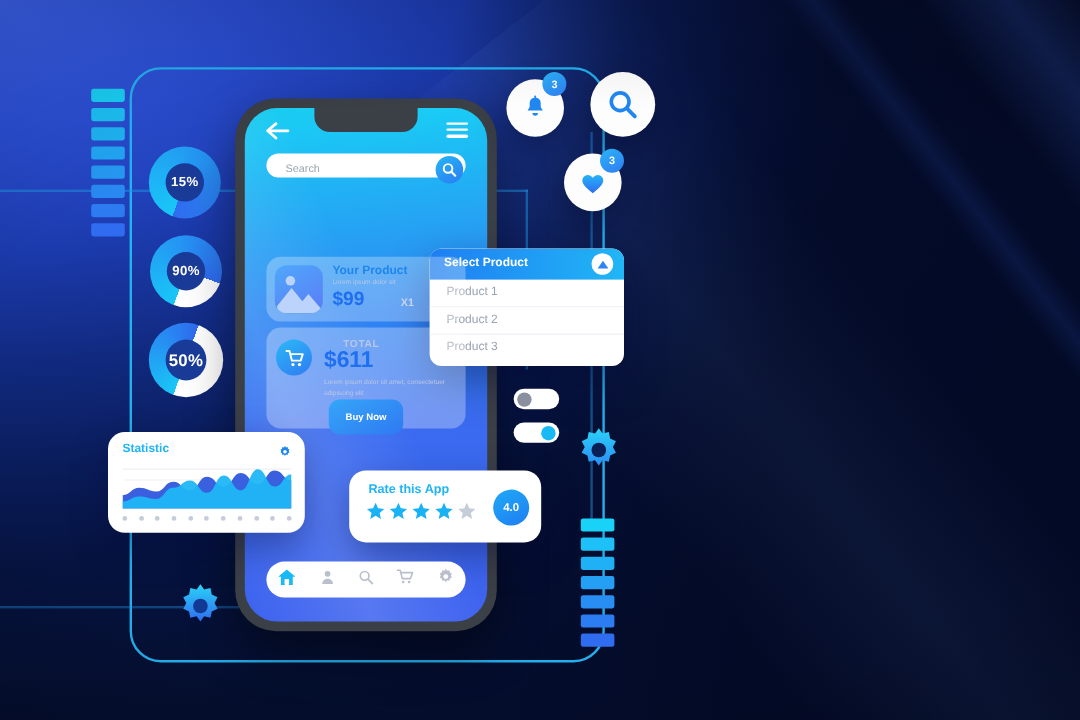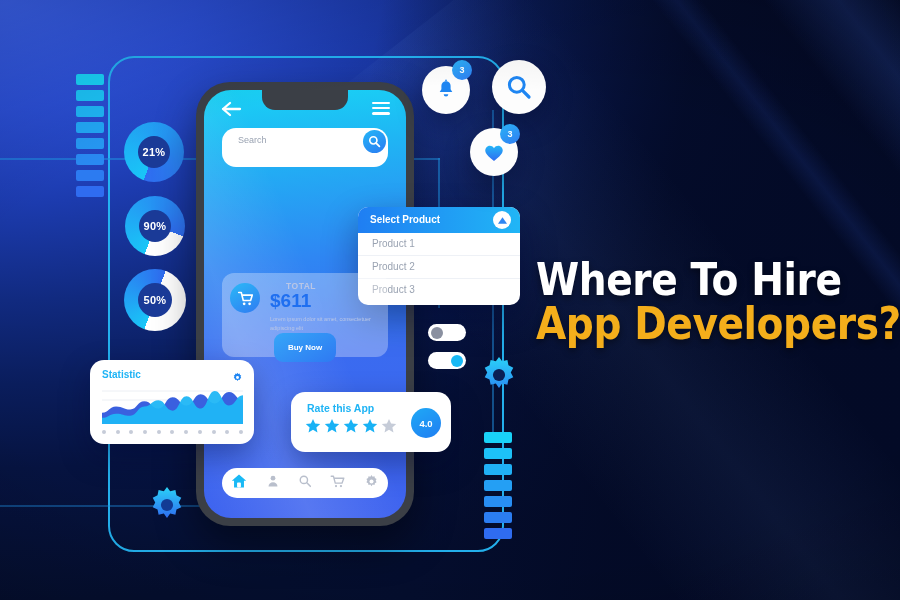--- a/index.html
+++ b/index.html
@@ -49,21 +49,21 @@
   .notch{position:absolute;left:50%;top:0;transform:translateX(-50%);width:86px;height:20px;
     background:#3b3f46;border-radius:0 0 13px 13px;z-index:6;}
   .screen-sheen{position:absolute;left:-30%;top:-10%;width:90%;height:130%;transform:rotate(-22deg);
     background:linear-gradient(90deg,rgba(255,255,255,0),rgba(255,255,255,.13),rgba(255,255,255,0));}
 
   .topbar{position:absolute;left:0;top:4px;width:100%;height:30px;z-index:5;}
   .back-arrow{position:absolute;left:16px;top:6px;width:22px;height:18px;}
   .hamburger{position:absolute;right:16px;top:8px;width:18px;display:flex;flex-direction:column;gap:3px;}
   .hamburger span{display:block;height:2.2px;background:#fff;border-radius:2px;}
 
-  .searchbar{position:absolute;left:18px;top:38px;width:166px;height:39px;background:#fff;border-radius:14px;z-index:5;}
+  .searchbar{position:absolute;left:18px;top:38px;width:166px;height:20px;background:#fff;border-radius:14px;z-index:5;}
   .searchbar .ph{position:absolute;left:16px;top:7px;font-size:9px;color:#9aa3b2;}
   .search-circle{position:absolute;right:2px;top:2px;width:23px;height:23px;border-radius:50%;
     background:linear-gradient(150deg,#24b6f7,#2b7bf2);display:flex;align-items:center;justify-content:center;}
 
   .profile-card{position:absolute;left:18px;top:80px;width:166px;height:34px;background:#fff;border-radius:17px;z-index:5;}
   .profile-av{position:absolute;left:4px;top:4px;width:26px;height:26px;border-radius:50%;
     background:linear-gradient(150deg,#2ec0f8,#2f74f1);}
   .profile-t{position:absolute;left:37px;top:6px;font-size:9.5px;font-weight:700;color:#1f86ef;}
   .profile-s{position:absolute;left:37px;top:18px;font-size:6px;color:#9aa3b2;}
   .chev{position:absolute;right:12px;top:11px;width:8px;height:8px;border-right:2.4px solid #2f7cf2;border-top:2.4px solid #2f7cf2;transform:rotate(45deg);}
@@ -173,29 +173,29 @@
       <div class="bar" style="background: rgb(29, 193, 247);"></div>
       <div class="bar" style="background: rgb(32, 176, 245);"></div>
       <div class="bar" style="background: rgb(36, 159, 244);"></div>
       <div class="bar" style="background: rgb(40, 142, 243);"></div>
       <div class="bar" style="background: rgb(43, 125, 241);"></div>
       <div class="bar" style="background: rgb(47, 108, 240);"></div>
     </div>
 
   <div class="ring" id="ring0" style="left: 124px; top: 122px; width: 60px; height: 60px; background: conic-gradient(from 200deg, rgb(25, 198, 247) 0deg, rgb(47, 108, 240) 360deg);">
       <div class="hole" style="left: 14px; top: 14px; width: 32px; height: 32px; background: rgb(26, 58, 151); z-index: 2;"></div>
-    <span class="lbl" style="font-size:11px;">21%</span>
+    <span class="lbl" style="font-size:11px;">15%</span>
   </div>
   <div class="ring" id="ring1" style="left: 125px; top: 196px; width: 60px; height: 60px; background: conic-gradient(from 200deg, rgb(25, 198, 247) 0deg, rgb(47, 108, 240) 270deg, rgb(255, 255, 255) 270deg, rgb(255, 255, 255) 360deg);">
       <div class="hole" style="left: 14px; top: 14px; width: 32px; height: 32px; background: rgb(26, 58, 151); z-index: 2;"></div>
     <span class="lbl" style="font-size:11px;">90%</span>
   </div>
   <div class="ring" id="ring2" style="left: 124px; top: 269px; width: 62px; height: 62px; background: conic-gradient(from 200deg, rgb(25, 198, 247) 0deg, rgb(47, 108, 240) 180deg, rgb(255, 255, 255) 180deg, rgb(255, 255, 255) 360deg);">
       <div class="hole" style="left: 14px; top: 14px; width: 34px; height: 34px; background: rgb(26, 58, 151); z-index: 2;"></div>
-    <span class="lbl" style="font-size:11px;">50%</span>
+    <span class="lbl" style="font-size:14px;">50%</span>
   </div>
 
   <div class="phone">
     <div class="phone-inner">
       <div class="screen-sheen"></div>
       <div class="notch"></div>
 
       <div class="topbar">
         <div class="back-arrow">
           <svg width="22" height="18" viewBox="0 0 22 18">
@@ -213,20 +213,32 @@
         <div class="ph">Search</div>
         <div class="search-circle">
           <svg width="13" height="13" viewBox="0 0 16 16">
               <circle cx="6.6" cy="6.6" r="4.4" fill="none" stroke="#fff" stroke-width="2"></circle>
               <path d="M10 10 L14 14" stroke="#fff" stroke-width="2.2" stroke-linecap="round"></path>
             </svg>
         </div>
       </div>
 
 
+      <div class="prod-card">
+        <div class="prod-img">
+          <svg width="40" height="40" viewBox="0 0 40 40">
+            <circle cx="13" cy="13" r="4" fill="#bcd4fb"></circle>
+            <path d="M2 34 L14 19 L23 30 L28 24 L40 38 L40 40 L2 40 Z" fill="#bcd4fb"></path>
+          </svg>
+        </div>
+        <div class="prod-t">Your Product</div>
+        <div class="prod-s">Lorem ipsum dolor sit</div>
+        <div class="prod-p">$99</div>
+        <div class="prod-q">X1</div>
+      </div>
 
       <div class="total-card">
         <div class="cart-circle">
           <svg width="17" height="17" viewBox="0 0 20 20">
             <path d="M2 3 H5 L7.4 12.4 H16 L18 6 H6" fill="none" stroke="#fff" stroke-width="1.9" stroke-linecap="round" stroke-linejoin="round"></path>
             <circle cx="8.4" cy="16.2" r="1.6" fill="#fff"></circle>
               <circle cx="14.8" cy="16.2" r="1.6" fill="#fff"></circle>
           </svg>
         </div>
         <div class="total-l">TOTAL</div>
@@ -394,18 +406,14 @@
             <stop offset="1" stop-color="#2b8df4"></stop>
           </linearGradient>
         </defs>
         <path d="M10 1.4 l1.5 2.1 2.5-.6 .5 2.5 2.3 1.1 -1.2 2.3 1.2 2.3 -2.3 1.1 -.5 2.5 -2.5-.6 -1.5 2.1 -1.5-2.1 -2.5 .6 -.5-2.5 -2.3-1.1 1.2-2.3 -1.2-2.3 2.3-1.1 .5-2.5 2.5 .6 Z" fill="url(#gg2)"></path>
         <circle cx="10" cy="10" r="2.9" fill="#0a1f55"></circle>
       </svg>
   </div>
 
   <div class="vignette"></div>
 
-  <div class="headline">
-    <span class="hl hl1">Where To Hire</span>
-    <span class="hl hl2">App Developers?</span>
-  </div>
 
 </div>
 
 </body></html>

